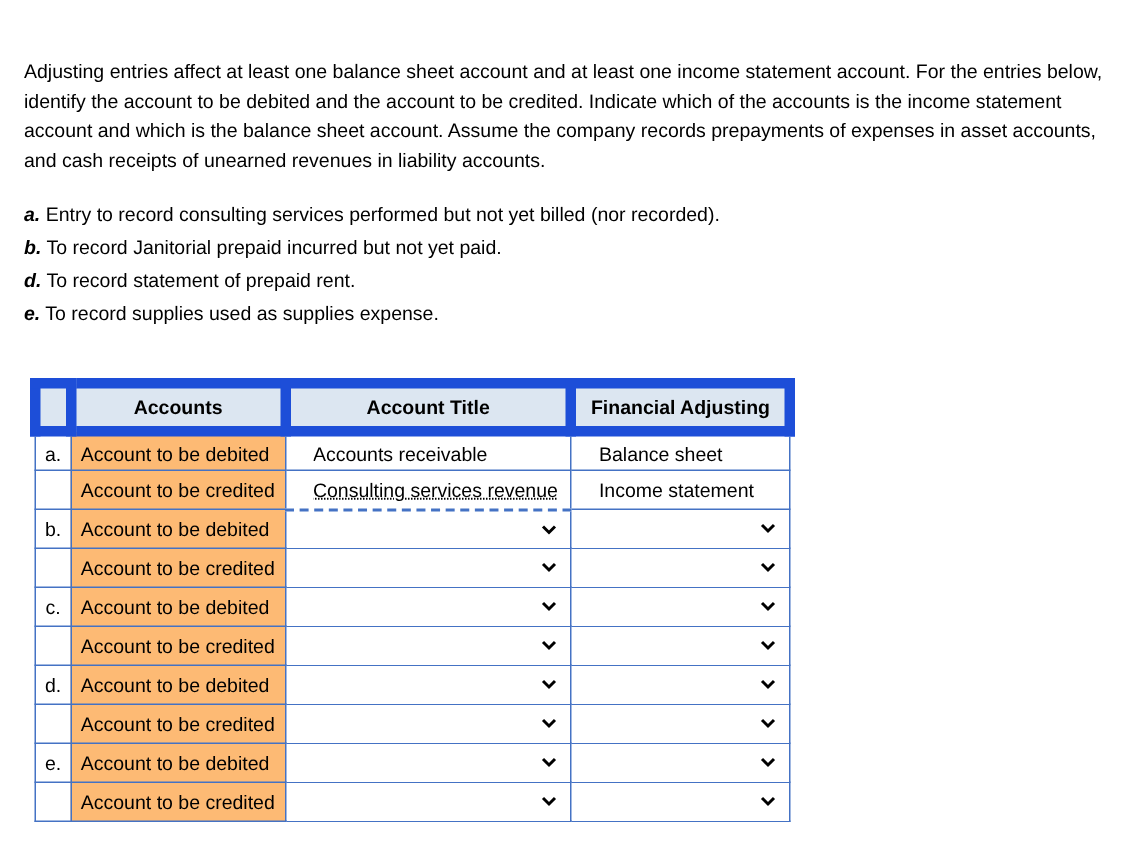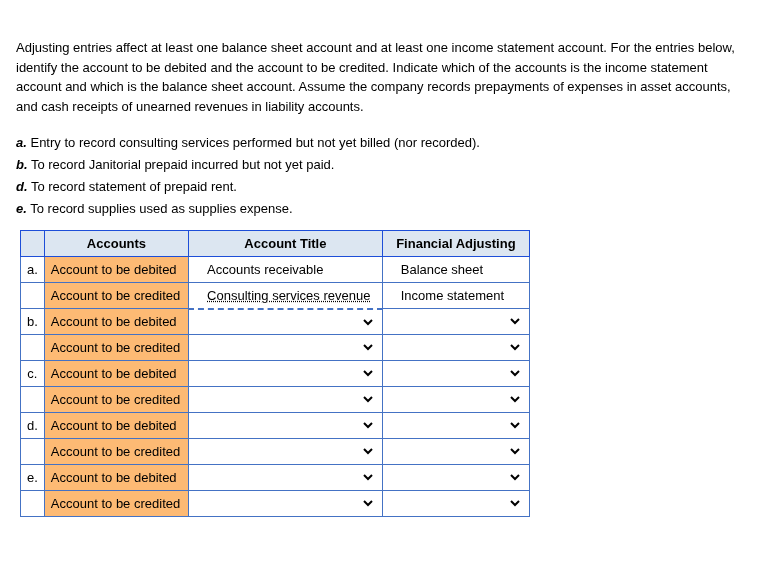--- a/index.html
+++ b/index.html
@@ -12,41 +12,41 @@
       width: 759px;
       min-height: 575px;
     }
     .intro-text {
       line-height: 1.5;
       margin-bottom: 16px;
       font-size: 13px;
       margin-top: 24px;
     }
     .entries-list {
-      margin-bottom: 10px;
+      margin-bottom: 32px;
       line-height: 1.7;
       font-size: 13px;
     }
     .entries-list p {
       margin: 0;
       padding: 0;
     }
     .entries-list span.letter {
       font-weight: bold;
       font-style: italic;
     }
     table {
       border-collapse: collapse;
       width: 100%;
       max-width: 510px;
       margin-left: 4px;
     }
     thead th {
       background: #dce6f1;
-      border: 1px solid #1d4ed8;
+      border: 7px solid #1d4ed8;
       padding: 5px 8px;
       text-align: center;
       font-weight: bold;
       font-size: 13px;
     }
     tbody tr td {
       border: 1px solid #4472c4;
       padding: 3px 6px;
       font-size: 13px;
       height: 26px;

